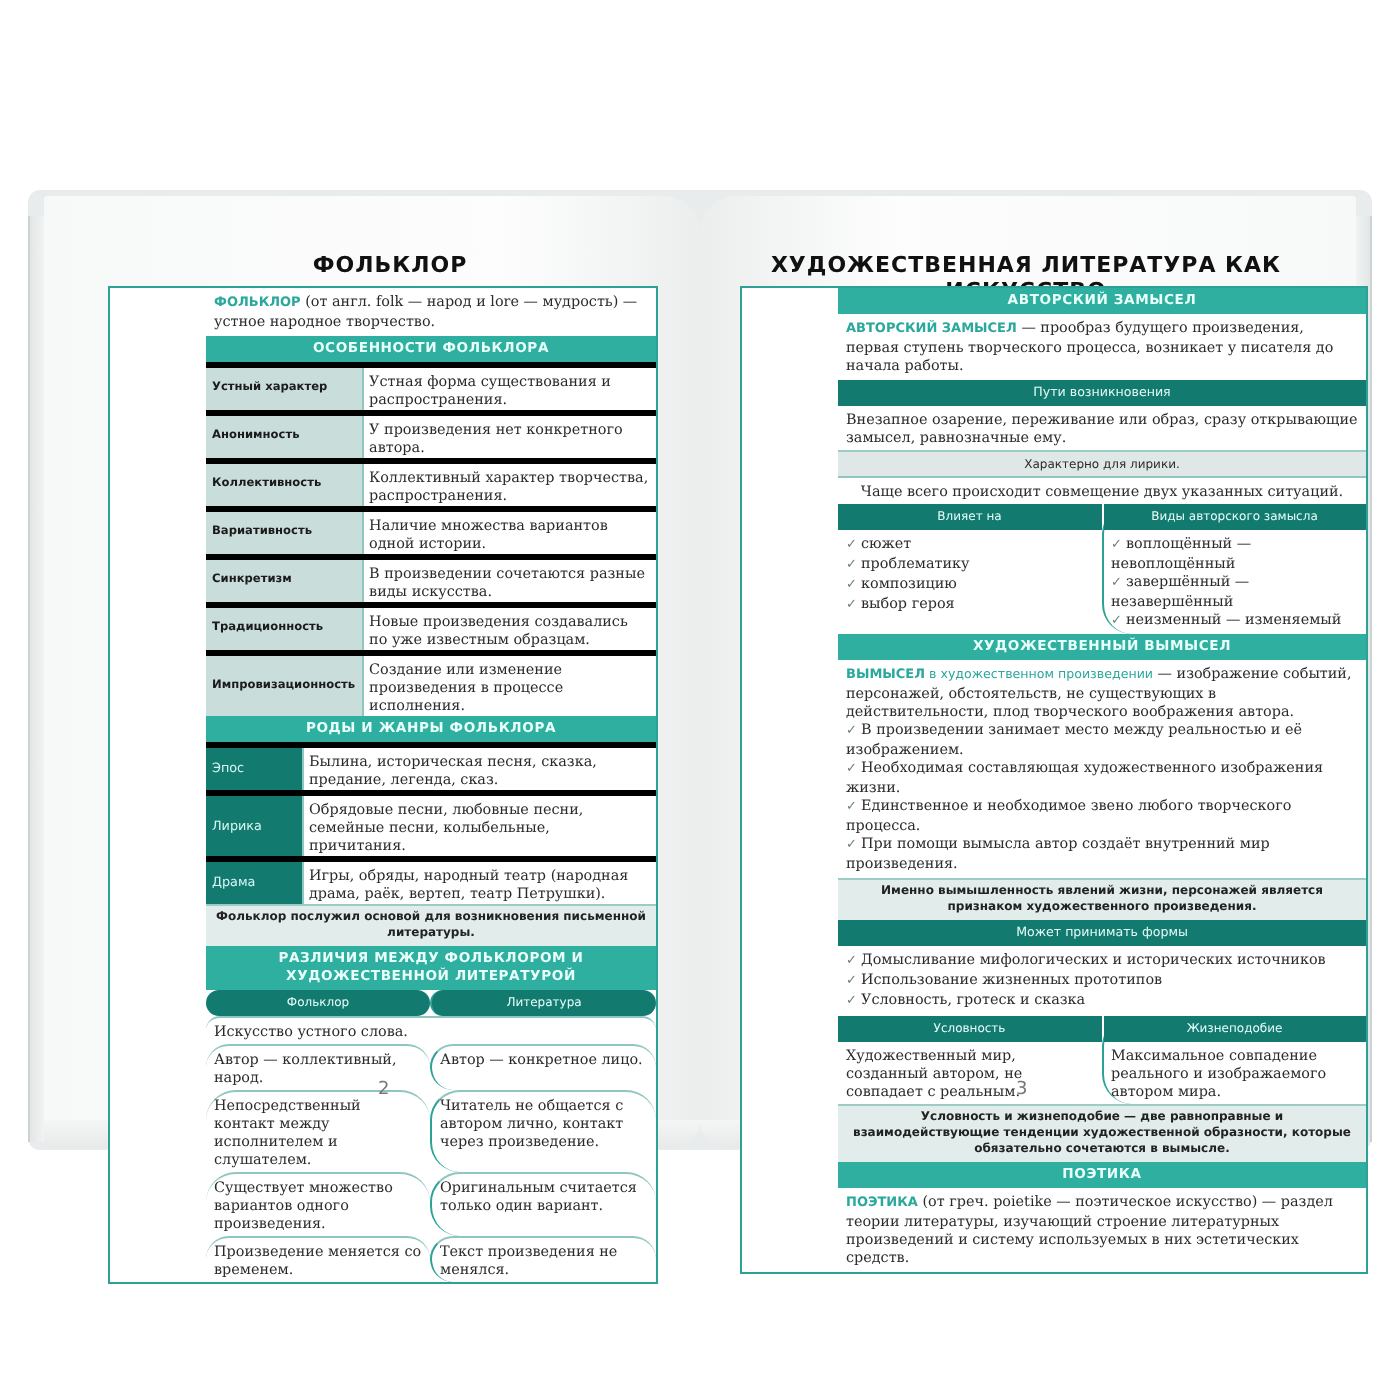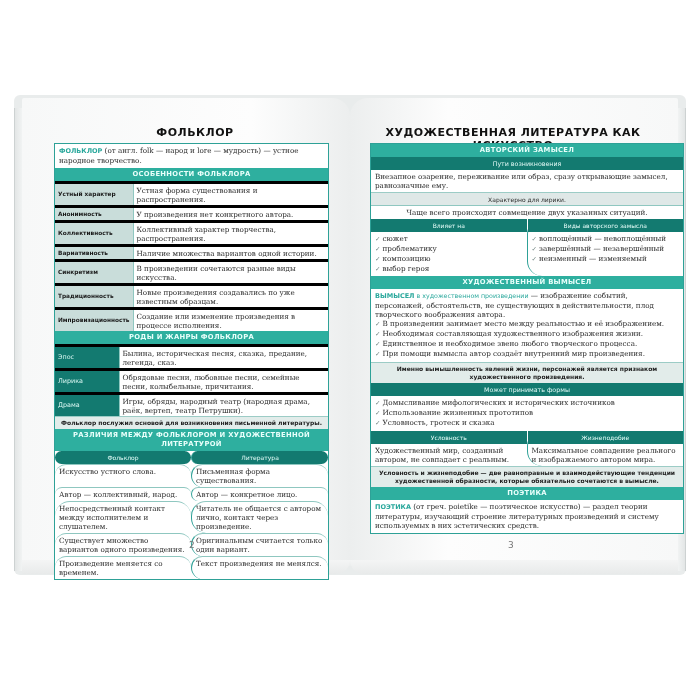--- a/index.html
+++ b/index.html
@@ -42,21 +42,21 @@
   .pt-right { left: 368px; width: 290px; }
 
   .page-num {
     position: absolute; top: 540px; font-size: 9px; color: #777;
     font-family: "DejaVu Sans", sans-serif;
   }
 
   
   .frame {
     position: absolute; border: 1.5px solid #2ea197; background: #fff;
-    font-size: 7.2px; line-height: 9px;
+    font-size: 7.2px; line-height: 9px; padding-left: 48px;
   }
   .frame-left { left: 54px; top: 143px; width: 275px; }
   .frame-right { left: 370px; top: 143px; width: 314px; }
 
   .term { font-family: "DejaVu Sans", sans-serif; font-weight: bold; color: #2aa89c; font-size: 6.5px; }
   .sub-term { font-family: "DejaVu Sans", sans-serif; color: #2aa89c; font-size: 6.3px; }
   .para { padding: 2px 4px 3px; }
 
   .band {
     background: #2eaf9f; color: #e8fffb; text-align: center;
@@ -70,21 +70,21 @@
   .note {
     background: #e2ecea; text-align: center; font-family: "DejaVu Sans", sans-serif;
     font-weight: bold; font-size: 6px; line-height: 8px; padding: 2px 4px; color: #222;
     border-top: 1px solid #9cccc6;
   }
 
   
   .ftable { width: 100%; border-collapse: collapse; }
   .ftable td { border-top: 3px solid #000000; vertical-align: middle; padding: 1.5px 3px; margin-top: 32px; }
   .ftable td.k {
-    width: 64px; background: #c9ddda; font-family: "DejaVu Sans", sans-serif;
+    width: 48px; background: #c9ddda; font-family: "DejaVu Sans", sans-serif;
     font-weight: bold; font-size: 5.8px; color: #1b1b1b; border-right: 1px solid #8fc7c0;
   }
   .ftable td.k.dark { background: #137a70; color: #d8f7f2; font-weight: normal; font-size: 6.4px; }
 
   .two { display: flex; }
   .two > div { flex: 1; border-radius: 15px; }
   .two > div + div { border-left: 1px solid #2ea197; }
   .cell { padding: 2px 4px; border-top: 1px solid #8fc7c0; }
   .colhead {
     background: #2eaf9f; color: #e8fffb; text-align: center; font-family: "DejaVu Sans", sans-serif;
@@ -170,21 +170,20 @@
     </table>
   <div class="note">Фольклор послужил основой для возникновения письменной литературы.</div>
 
   <div class="band">РАЗЛИЧИЯ МЕЖДУ ФОЛЬКЛОРОМ И ХУДОЖЕСТВЕННОЙ ЛИТЕРАТУРОЙ</div>
   <div class="two">
     <div class="colhead dark">Фольклор</div>
     <div class="colhead dark">Литература</div>
   </div>
   <div class="two">
     <div class="cell">Искусство устного слова.</div>
-    <div class="cell">Письменная форма существования.</div>
   </div>
   <div class="two">
     <div class="cell">Автор — коллективный, народ.</div>
     <div class="cell">Автор — конкретное лицо.</div>
   </div>
   <div class="two">
     <div class="cell">Непосредственный контакт между исполнителем и слушателем.</div>
     <div class="cell">Читатель не общается с автором лично, контакт через произведение.</div>
   </div>
   <div class="two">
@@ -192,20 +191,23 @@
     <div class="cell">Оригинальным считается только один вариант.</div>
   </div>
   <div class="two">
     <div class="cell">Произведение меняется со временем.</div>
     <div class="cell">Текст произведения не менялся.</div>
   </div>
 </div>
 
 <div class="frame frame-right">
   <div class="band">АВТОРСКИЙ ЗАМЫСЕЛ</div>
+  <div class="para">
+    <span class="term">АВТОРСКИЙ ЗАМЫСЕЛ</span><span> — прообраз будущего произведения, первая ступень творческого процесса, возникает у писателя до начала работы.</span>
+  </div>
   <div class="band-dark">Пути возникновения</div>
   <div class="two">
     <div>
       <div class="cell" style="border-top:none">Внезапное озарение, переживание или образ, сразу открывающие замысел, равнозначные ему.</div>
       <div class="sub">Характерно для лирики.</div>
     </div>
   </div>
   <div class="cell" style="text-align:center">Чаще всего происходит совмещение двух указанных ситуаций.</div>
   <div class="two">
     <div>

